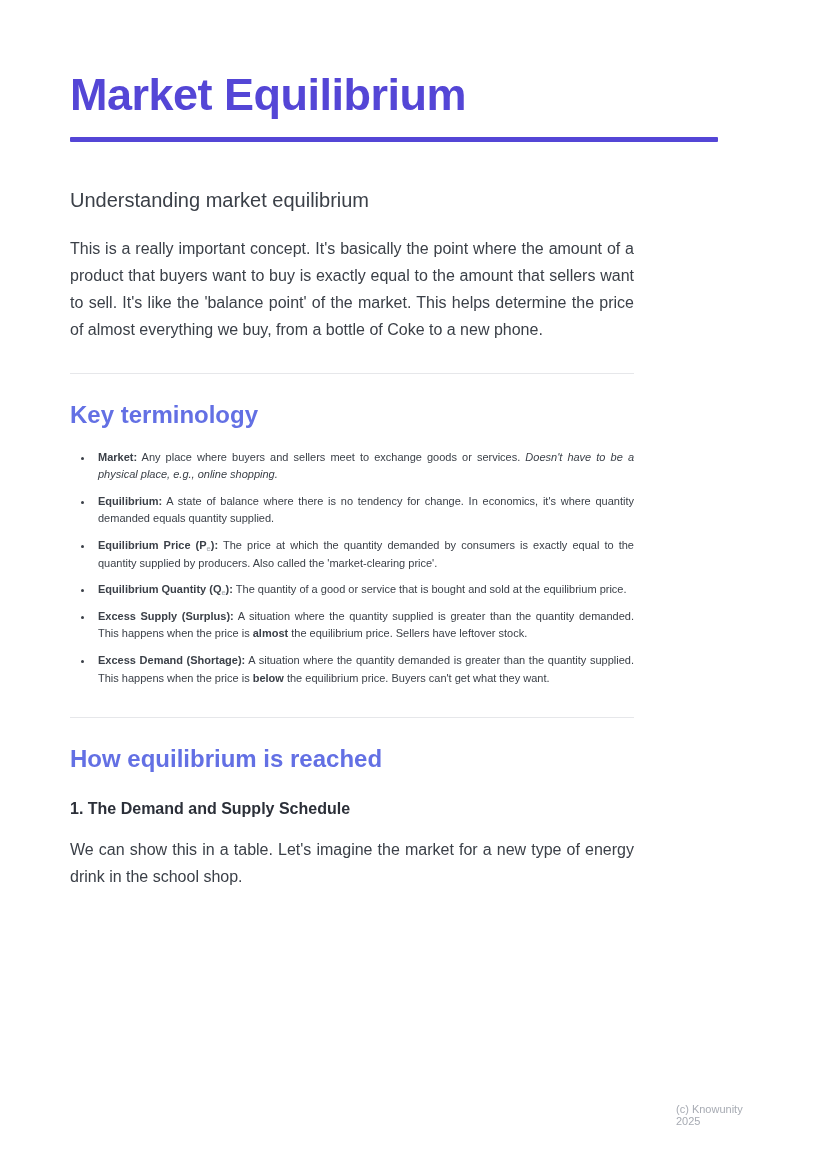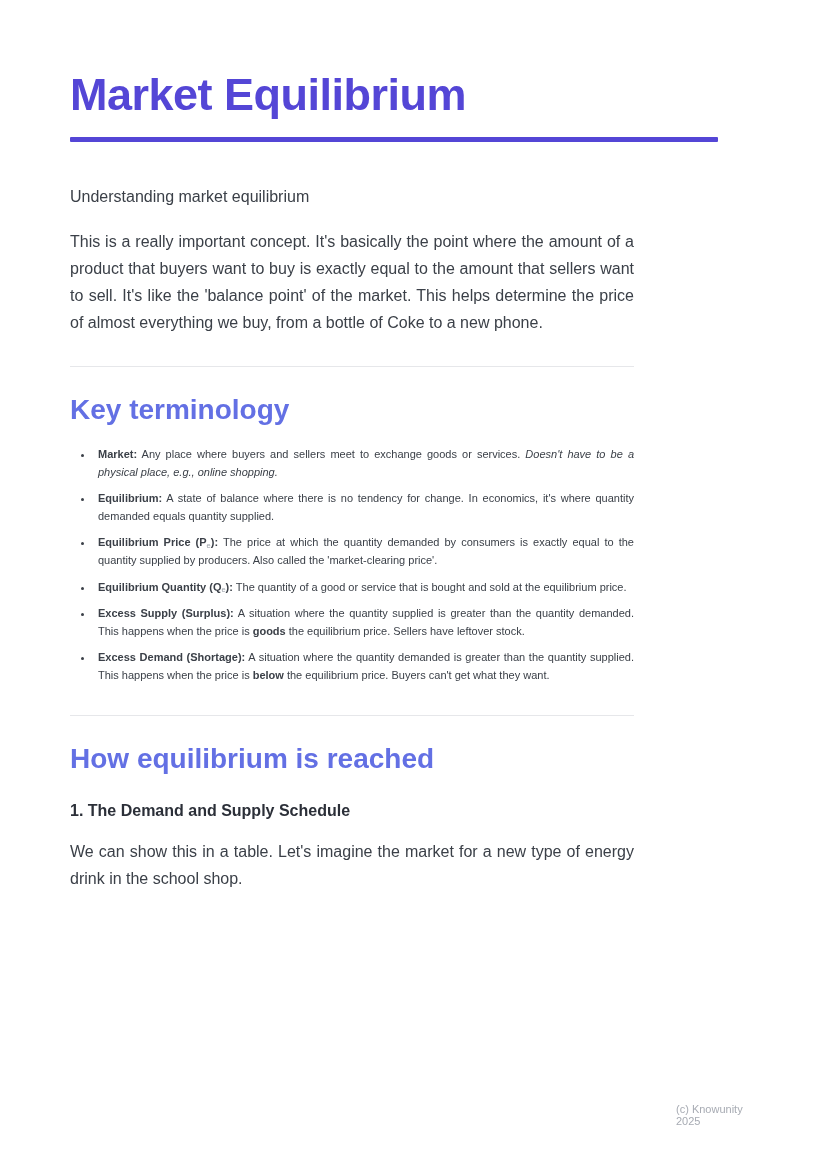--- a/index.html
+++ b/index.html
@@ -43,38 +43,38 @@
   }
   .title-rule {
     margin-top: 17px;
     width: 648px;
     height: 5px;
     background: var(--title-color, #5446D6);
     border-radius: 1px;
   }
   .intro-label {
     margin-top: 42px;
-    font-size: 16px;
+    font-size: 20px;
     line-height: 1.65;
   }
   p.body-para {
     margin-top: 18px;
     font-size: 16px;
     line-height: 1.69;
     text-align: justify;
   }
   hr.divider {
     border: none;
     border-top: 1px solid #E6E7EA;
     width: 564px;
     margin: 30px 0 0 0;
   }
   h2 {
     margin-top: 27px;
-    font-size: 28px;
+    font-size: 24px;
     font-weight: 700;
     color: var(--heading-color, #6370E4);
   }
   ul.term-list {
     margin-top: 20px;
     padding-left: 24px;
     list-style: disc;
   }
   ul.term-list li {
     font-size: 11px;
@@ -126,21 +126,21 @@
 
     <hr class="divider">
 
     <h2>Key terminology</h2>
 
     <ul class="term-list measure">
       <li><span class="b">Market:</span><span> Any place where buyers and sellers meet to exchange goods or services. </span><span class="i">Doesn't have to be a physical place, e.g., online shopping.</span></li>
       <li><span class="b">Equilibrium:</span><span> A state of balance where there is no tendency for change. In economics, it's where quantity demanded equals quantity supplied.</span></li>
       <li><span class="b">Equilibrium Price (P</span><sub>e</sub><span class="b">):</span><span> The price at which the quantity demanded by consumers is exactly equal to the quantity supplied by producers. Also called the 'market-clearing price'.</span></li>
       <li><span class="b">Equilibrium Quantity (Q</span><sub>e</sub><span class="b">):</span><span> The quantity of a good or service that is bought and sold at the equilibrium price.</span></li>
-      <li><span class="b">Excess Supply (Surplus):</span><span> A situation where the quantity supplied is greater than the quantity demanded. This happens when the price is </span><span class="b">goods</span><span> the equilibrium price. Sellers have leftover stock.</span></li>
+      <li><span class="b">Excess Supply (Surplus):</span><span> A situation where the quantity supplied is greater than the quantity demanded. This happens when the price is </span><span class="b">almost</span><span> the equilibrium price. Sellers have leftover stock.</span></li>
       <li><span class="b">Excess Demand (Shortage):</span><span> A situation where the quantity demanded is greater than the quantity supplied. This happens when the price is </span><span class="b">below</span><span> the equilibrium price. Buyers can't get what they want.</span></li>
     </ul>
 
     <hr class="divider">
 
     <h2>How equilibrium is reached</h2>
 
 
     <h3 class="subheading measure">1. The Demand and Supply Schedule</h3>
 

